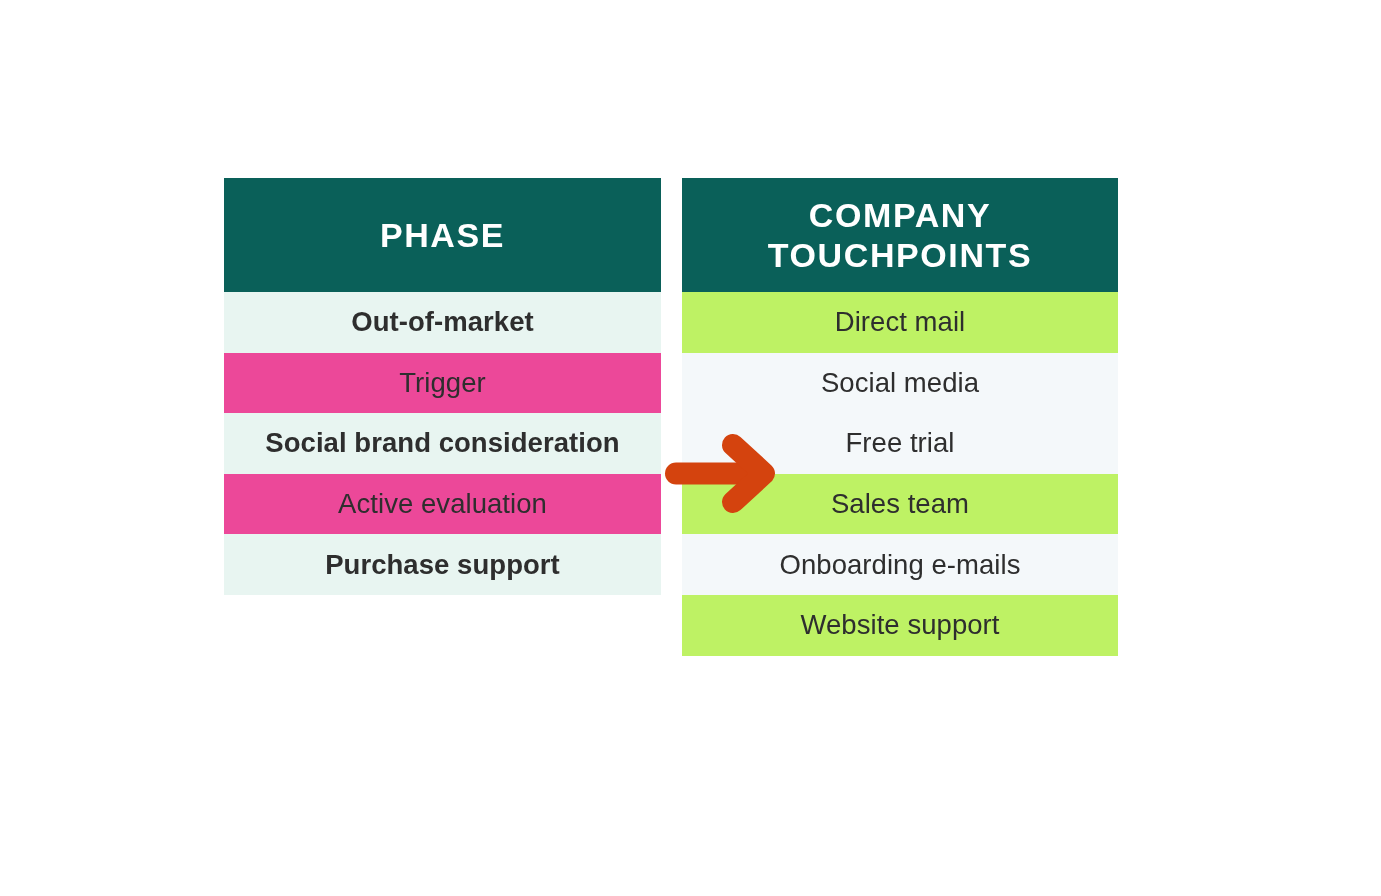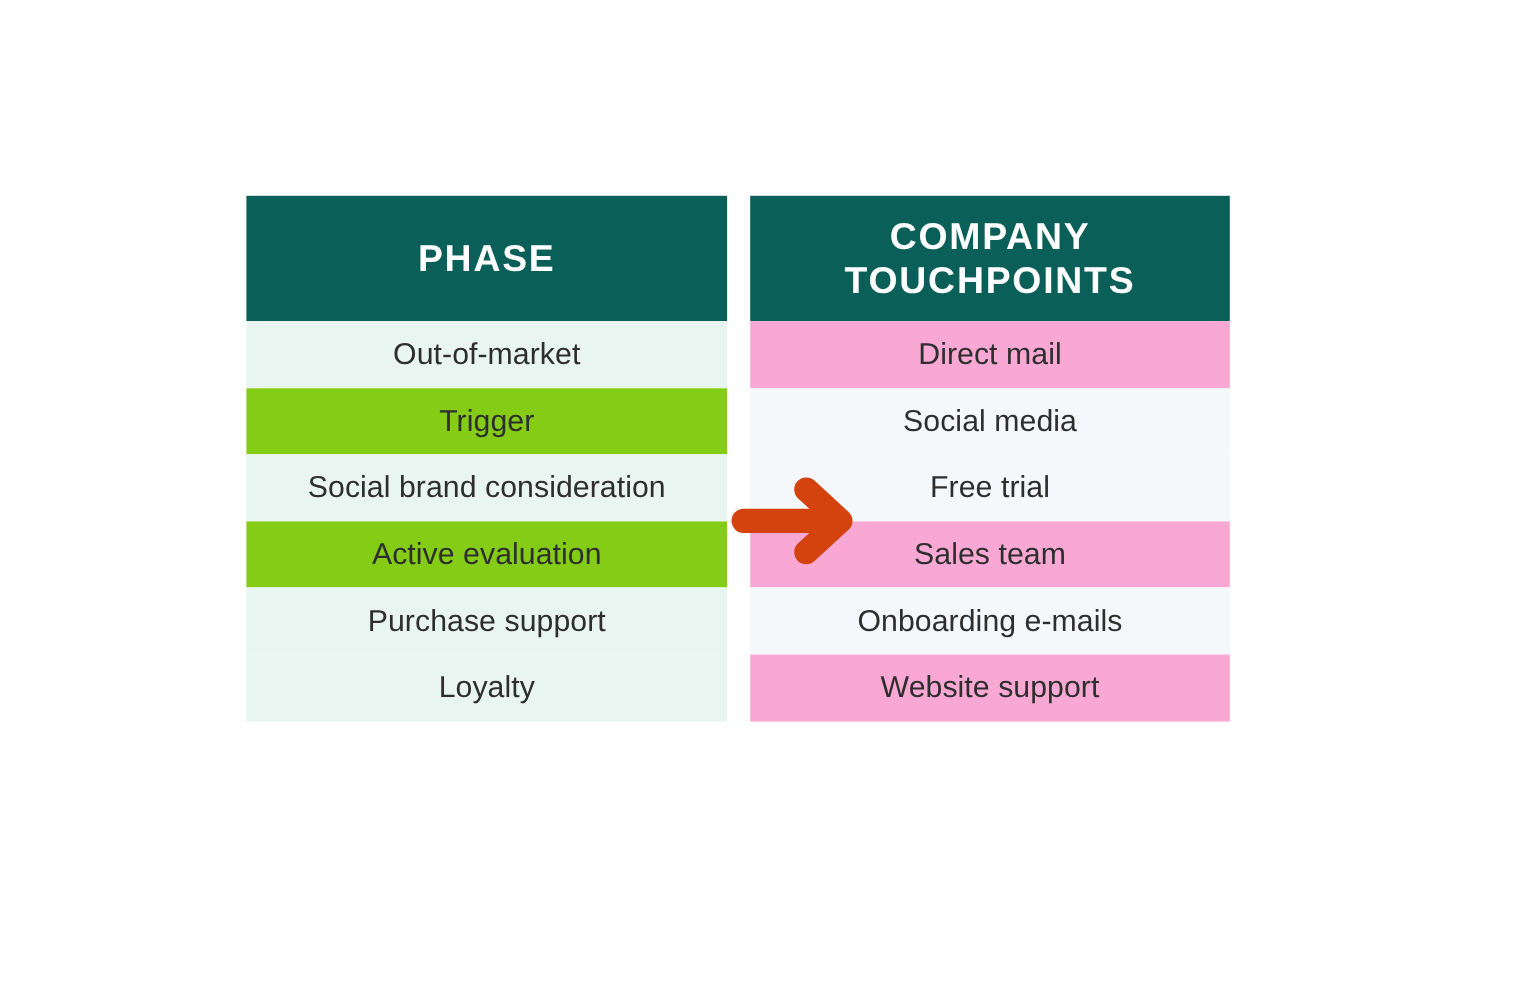--- a/index.html
+++ b/index.html
@@ -70,24 +70,24 @@
     height: 60.6px;
     box-sizing: border-box;
     display: flex;
     align-items: center;
     justify-content: center;
     font-size: 27.5px;
     color: #2e2e2e;
     letter-spacing: 0.05px;
   }
 
-  .table-left .row.odd  { background: #e8f5f1; }
-  .table-left .row.even { background: #84cc16; text-align: right; }
+  .table-left .row.odd  { background: #e8f5f1; font-weight: bold; }
+  .table-left .row.even { background: #ec4899; text-align: right; }
 
-  .table-right .row.odd  { background: #f9a8d4; }
+  .table-right .row.odd  { background: #bef264; }
   .table-right .row.even { background: #f4f8fa; }
 
   .arrow {
     position: absolute;
     left: 663px;
     top: 428px;
     width: 120px;
     height: 92px;
   }
 </style>
@@ -99,21 +99,20 @@
   <div class="table-block table-left">
     <div class="col-header">
       <span class="header-line">PHASE</span>
     </div>
     <div class="rows">
       <div class="row odd">Out-of-market</div>
       <div class="row even">Trigger</div>
       <div class="row odd">Social brand consideration</div>
       <div class="row even">Active evaluation</div>
       <div class="row odd">Purchase support</div>
-      <div class="row odd">Loyalty</div>
     </div>
   </div>
 
   <div class="table-block table-right">
     <div class="col-header">
       <div>
         <span class="header-line">COMPANY</span>
         <span class="header-line">TOUCHPOINTS</span>
       </div>
     </div>

